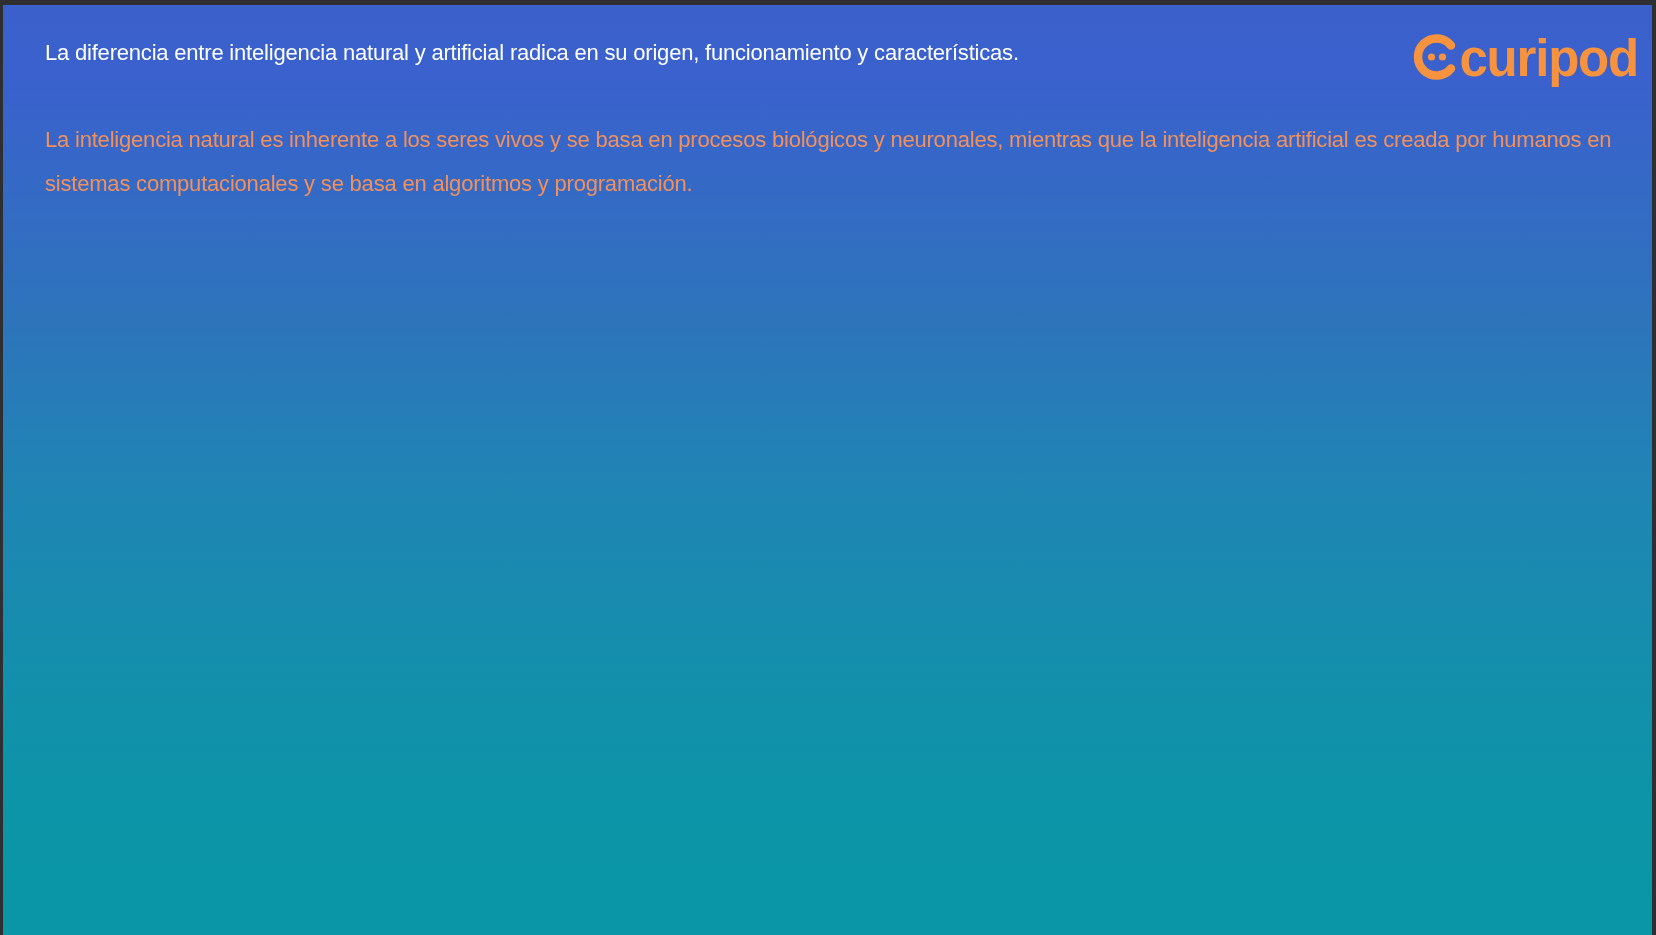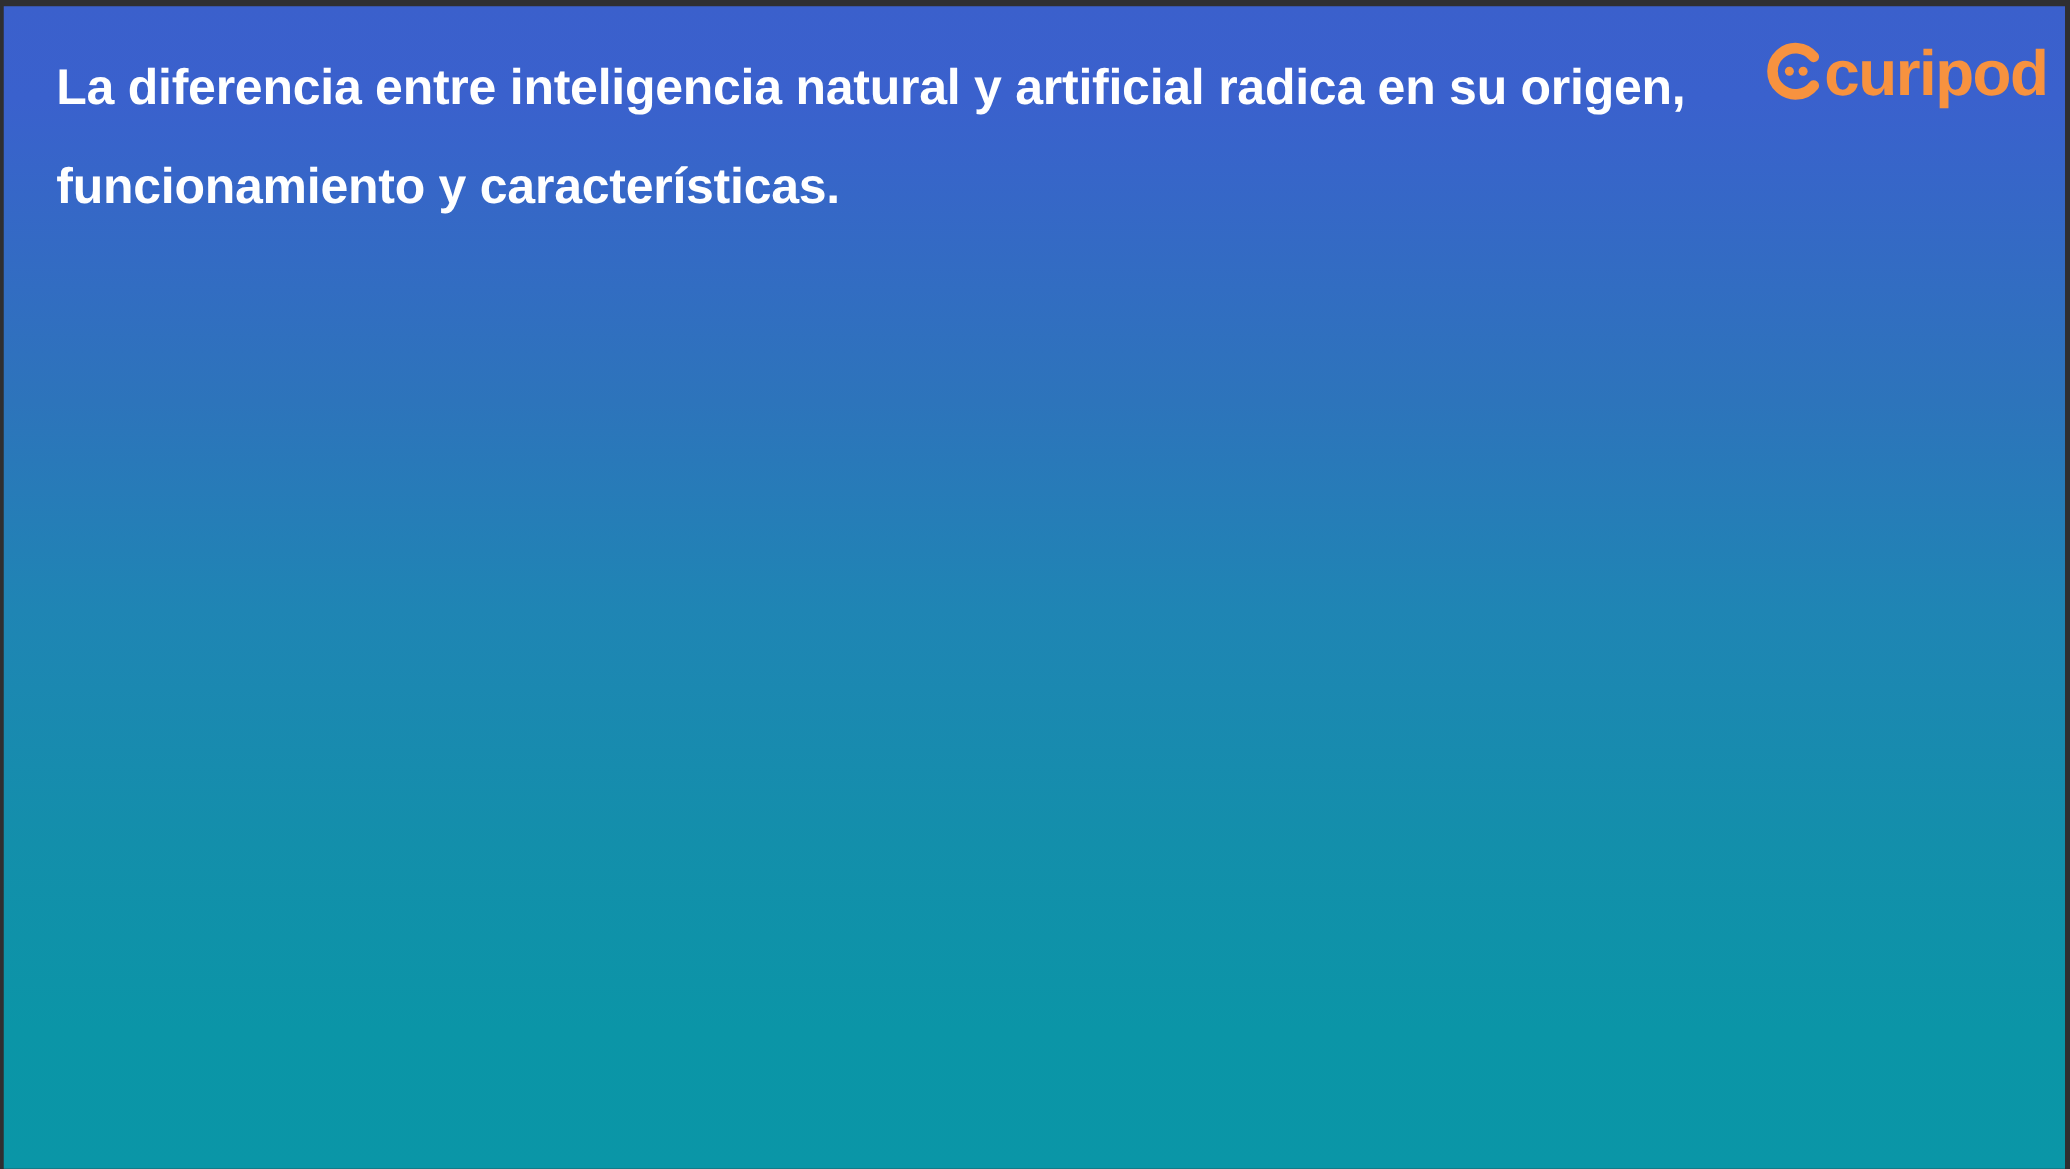--- a/index.html
+++ b/index.html
@@ -78,22 +78,22 @@
     color: #ffffff;
     font-size: 54px;
     font-weight: 700;
     letter-spacing: -0.5px;
     line-height: 1.08;
     margin: 0 0 12px 0;
     white-space: nowrap;
   }
 
   .para {
-    font-size: 40px;
-    font-weight: 700;
+    font-size: 22px;
+    font-weight: 400;
     line-height: 1.97;
     margin: 0;
     letter-spacing: -0.2px;
   }
   .para.white  { color: #ffffff; }
   .para.orange { color: #f2905d; }
 
   .para-gap-sm { height: 44px; }
   .para-gap-lg { height: 66px; }
 </style>
@@ -114,19 +114,20 @@
       <span class="logo-word">curipod</span>
     </div>
 
     <div id="content">
 
 
       <p class="para white">La diferencia entre inteligencia natural y artificial radica en su origen, funcionamiento y características.</p>
 
       <div class="para-gap-sm"></div>
 
+      <p class="para orange">La inteligencia natural es inherente a los seres vivos y se basa en procesos biológicos y neuronales, mientras que la inteligencia artificial es creada por humanos en sistemas computacionales y se basa en algoritmos y programación.</p>
 
       <div class="para-gap-lg"></div>
 
 
     </div>
   </div>
 </div>
 
 </body></html>

